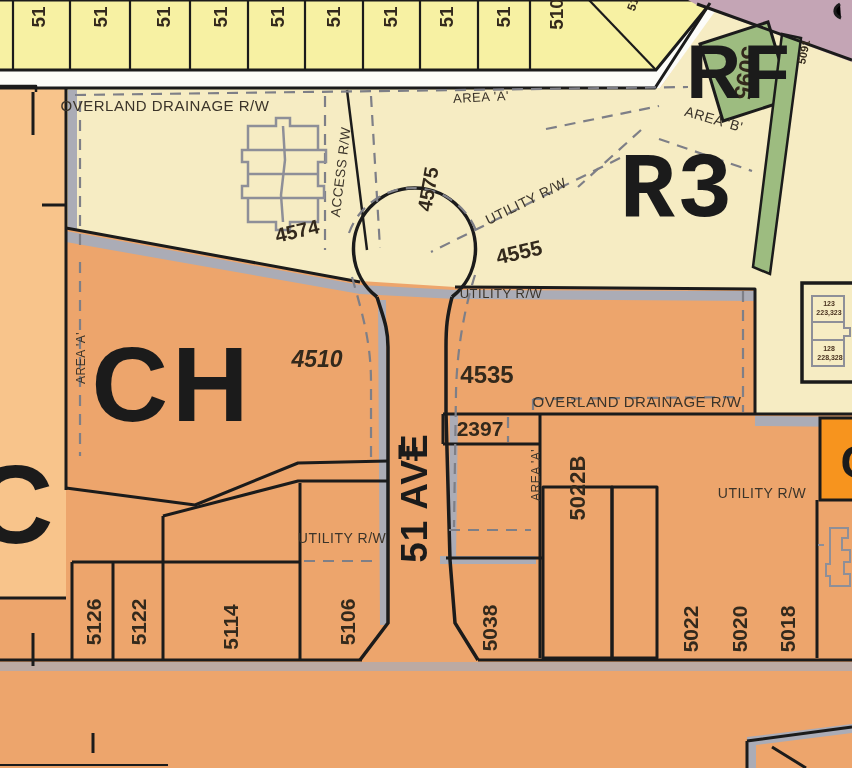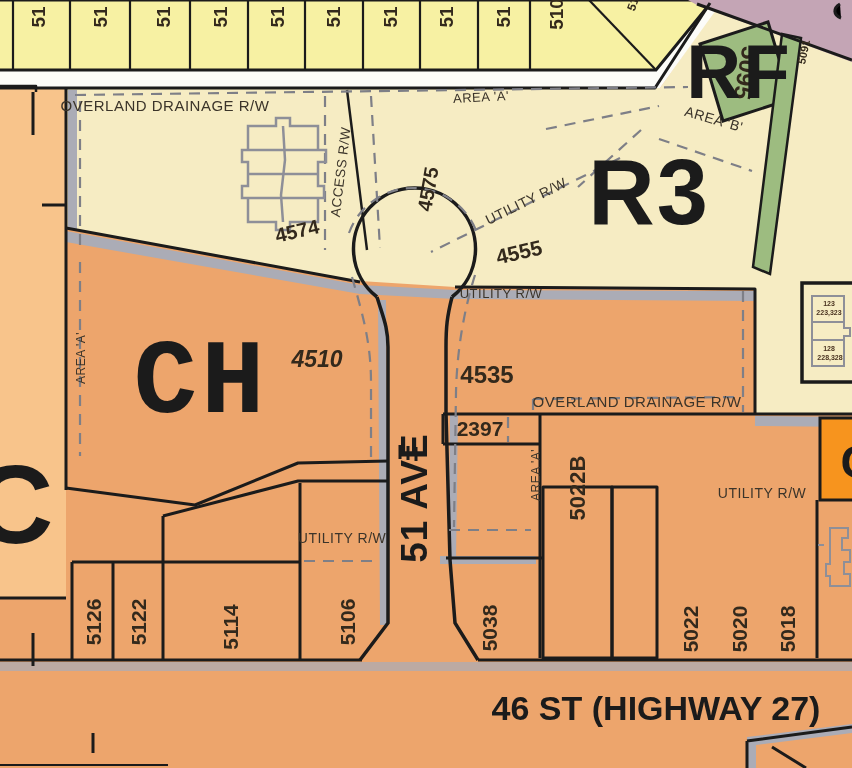--- a/index.html
+++ b/index.html
@@ -151,42 +151,41 @@
 <div class="lbl rw" style="left:501px;top:293px;font-size:13px;">UTILITY R/W</div>
 <div class="lbl rw" style="left:81px;top:358px;font-size:12px;transform:translate(-50%,-50%) rotate(-90deg);">AREA 'A'</div>
 <div class="lbl rw" style="left:637px;top:401px;font-size:15px;">OVERLAND DRAINAGE R/W</div>
 <div class="lbl rw" style="left:536px;top:475px;font-size:12px;transform:translate(-50%,-50%) rotate(-90deg);">AREA 'A'</div>
 <div class="lbl rw" style="left:762px;top:493px;font-size:14px;">UTILITY R/W</div>
 <div class="lbl rw" style="left:342px;top:538px;font-size:14px;">UTILITY R/W</div>
 
 <div class="lbl num" style="left:746px;top:73px;font-size:24px;transform:translate(-50%,-50%) rotate(100deg);">5095</div>
 <div class="lbl zone" style="left:739px;top:72px;font-size:76px;">RF</div>
 <div class="lbl num" style="left:804px;top:52px;font-size:11px;transform:translate(-50%,-50%) rotate(-78deg);">5091</div>
-<div class="lbl zone" style="left:649px;top:192px;font-size:92px;">R3</div>
-<div class="lbl zone" style="left:201px;top:384px;font-size:106px;letter-spacing:4px;font-family:Liberation Mono, monospace;">CH</div>
+<div class="lbl zone" style="left:677px;top:192px;font-size:92px;font-family:Liberation Mono, monospace;">R3</div>
+<div class="lbl zone" style="left:172px;top:384px;font-size:106px;letter-spacing:4px;">CH</div>
 <div class="lbl zone" style="left:14px;top:505px;font-size:112px;">C</div>
 <div class="lbl zone" style="left:858px;top:462px;font-size:46px;">C</div>
 
 <div class="lbl num" style="left:297px;top:231px;font-size:20px;transform:translate(-50%,-50%) rotate(-13deg);">4574</div>
 <div class="lbl num" style="left:428px;top:189px;font-size:20px;transform:translate(-50%,-50%) rotate(-80deg);">4575</div>
 <div class="lbl num" style="left:519px;top:252px;font-size:21px;transform:translate(-50%,-50%) rotate(-13deg);">4555</div>
 <div class="lbl num" style="left:317px;top:359px;font-size:23px;font-style:italic;">4510</div>
 <div class="lbl num" style="left:487px;top:375px;font-size:24px;">4535</div>
 <div class="lbl num" style="left:480px;top:428px;font-size:21px;">2397</div>
 <div class="lbl num" style="left:578px;top:488px;font-size:22px;transform:translate(-50%,-50%) rotate(-90deg);">5022B</div>
 <div class="lbl num" style="left:93px;top:622px;font-size:21px;transform:translate(-50%,-50%) rotate(-90deg);">5126</div>
 <div class="lbl num" style="left:138px;top:622px;font-size:21px;transform:translate(-50%,-50%) rotate(-90deg);">5122</div>
 <div class="lbl num" style="left:230px;top:627px;font-size:21px;transform:translate(-50%,-50%) rotate(-90deg);">5114</div>
 <div class="lbl num" style="left:347px;top:622px;font-size:21px;transform:translate(-50%,-50%) rotate(-90deg);">5106</div>
 <div class="lbl num" style="left:489px;top:628px;font-size:21px;transform:translate(-50%,-50%) rotate(-90deg);">5038</div>
 <div class="lbl num" style="left:690px;top:629px;font-size:21px;transform:translate(-50%,-50%) rotate(-90deg);">5022</div>
 <div class="lbl num" style="left:739px;top:629px;font-size:21px;transform:translate(-50%,-50%) rotate(-90deg);">5020</div>
 <div class="lbl num" style="left:787px;top:629px;font-size:21px;transform:translate(-50%,-50%) rotate(-90deg);">5018</div>
 
 <div class="lbl zone" style="left:414px;top:498px;font-size:37px;letter-spacing:1px;transform:translate(-50%,-50%) rotate(-90deg);">51 AVE</div>
-<div class="lbl zone" style="left:656px;top:708px;font-size:34px;letter-spacing:0;">46 ST (HIGHWAY 27)</div>
 
 <div class="lbl tiny" style="left:829px;top:303px;font-size:7px;">123</div>
 <div class="lbl tiny" style="left:829px;top:312px;font-size:7px;">223,323</div>
 <div class="lbl tiny" style="left:829px;top:348px;font-size:7px;">128</div>
 <div class="lbl tiny" style="left:830px;top:357px;font-size:7px;">228,328</div>
 
 </div>
 
 </body></html>

